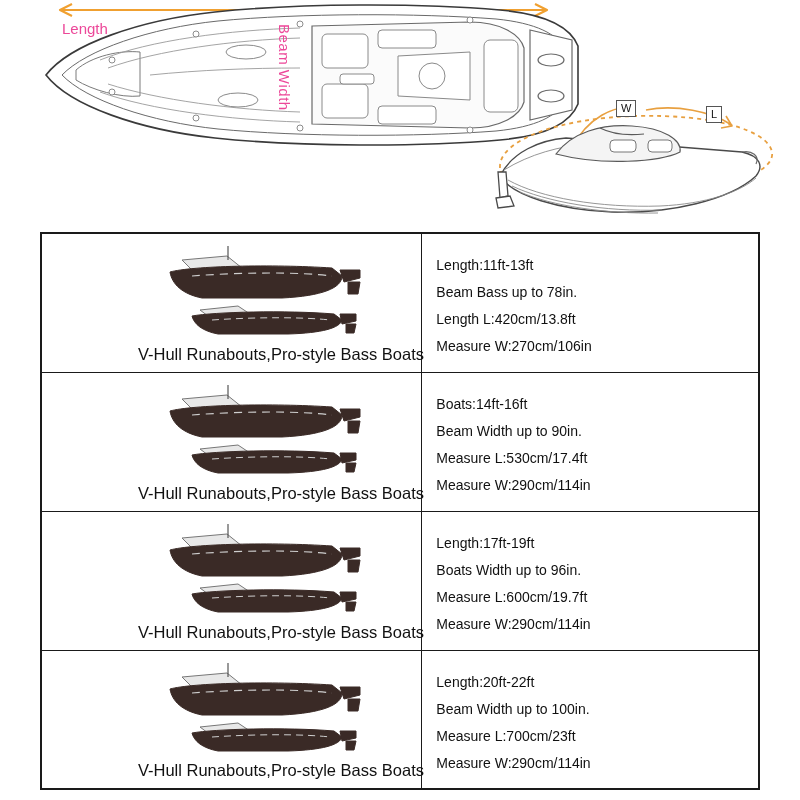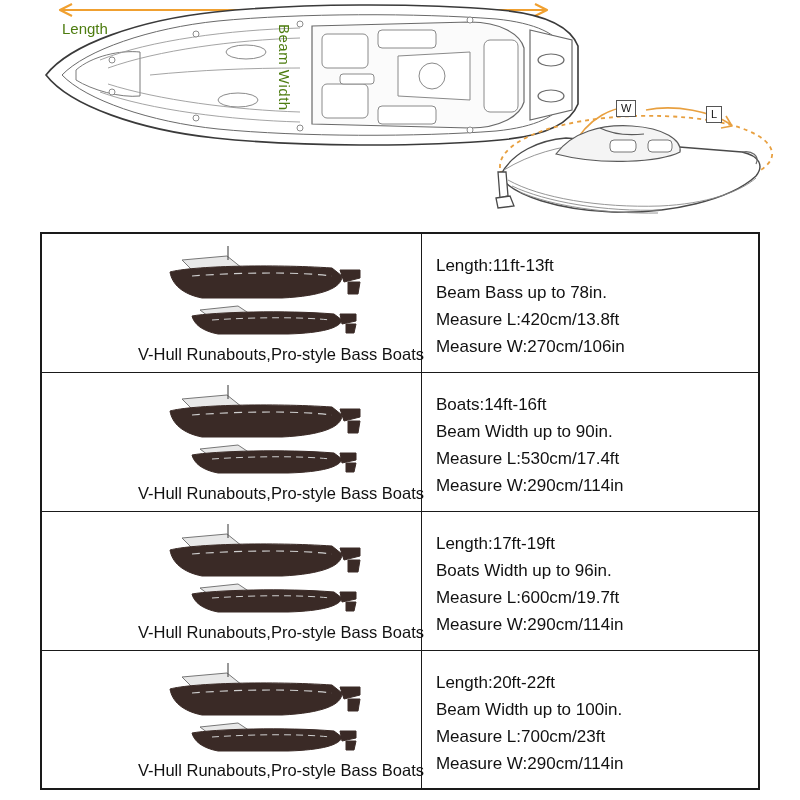--- a/index.html
+++ b/index.html
@@ -25,21 +25,21 @@
     height: 232px;
   }
   #diagram-svg {
     position: absolute;
     left: 0;
     top: 0;
   }
   .dim-label {
     position: absolute;
     font-size: 15px;
-    color: #4d7c0f;
+    color: #ec4899;
     font-family: "Liberation Sans", sans-serif;
     white-space: nowrap;
   }
   #length-label {
     left: 62px;
     top: 20px;
   }
   #beam-label {
     left: 276px;
     top: 24px;
@@ -78,21 +78,21 @@
     vertical-align: top;
     padding: 0;
   }
   .cell-left {
     width: 390px;
     position: relative;
   }
   .cell-right {
     width: 328px;
     padding: 18px 0 0 14px !important;
-    font-size: 17px;
+    font-size: 14px;
     line-height: 27px;
     color: #111;
   }
   .boat-art {
     position: absolute;
     left: 0;
     top: 4px;
     width: 390px;
     height: 100px;
   }
@@ -277,21 +277,21 @@
             <path d="M298,76 L 314,76 L 314,83 L 300,86 Z"></path>
             <path d="M304,86 L 314,86 L 312,95 L 304,95 Z"></path>
             <path d="M170,82 C 214,79 262,79 288,82" stroke="#cfcfcf" stroke-width="1" fill="none" stroke-dasharray="7 5"></path>
           </g>
         </svg>
         <div class="cat-label">V-Hull Runabouts,Pro-style Bass Boats</div>
       </td>
       <td class="cell-right">
         <span class="spec-line">Length:11ft-13ft</span>
         <span class="spec-line">Beam Bass up to 78in.</span>
-        <span class="spec-line">Measure L:420cm/13.8ft</span>
+        <span class="spec-line">Length L:420cm/13.8ft</span>
         <span class="spec-line">Measure W:270cm/106in</span>
       </td>
     </tr>
 
     <tr>
       <td class="cell-left">
         <svg class="boat-art" viewBox="0 0 390 100">
           <g fill="#3a2a26" stroke="#3a2a26">
             <path d="M140,22 L 185,18 L 200,30 L 150,32 Z" fill="#e8e8e8" stroke="#777" stroke-width="1"></path>
             <path d="M128,34 C 150,28 230,26 290,30 L 300,38 C 300,50 280,58 240,60 L 160,60 C 140,56 130,46 128,34 Z"></path>

